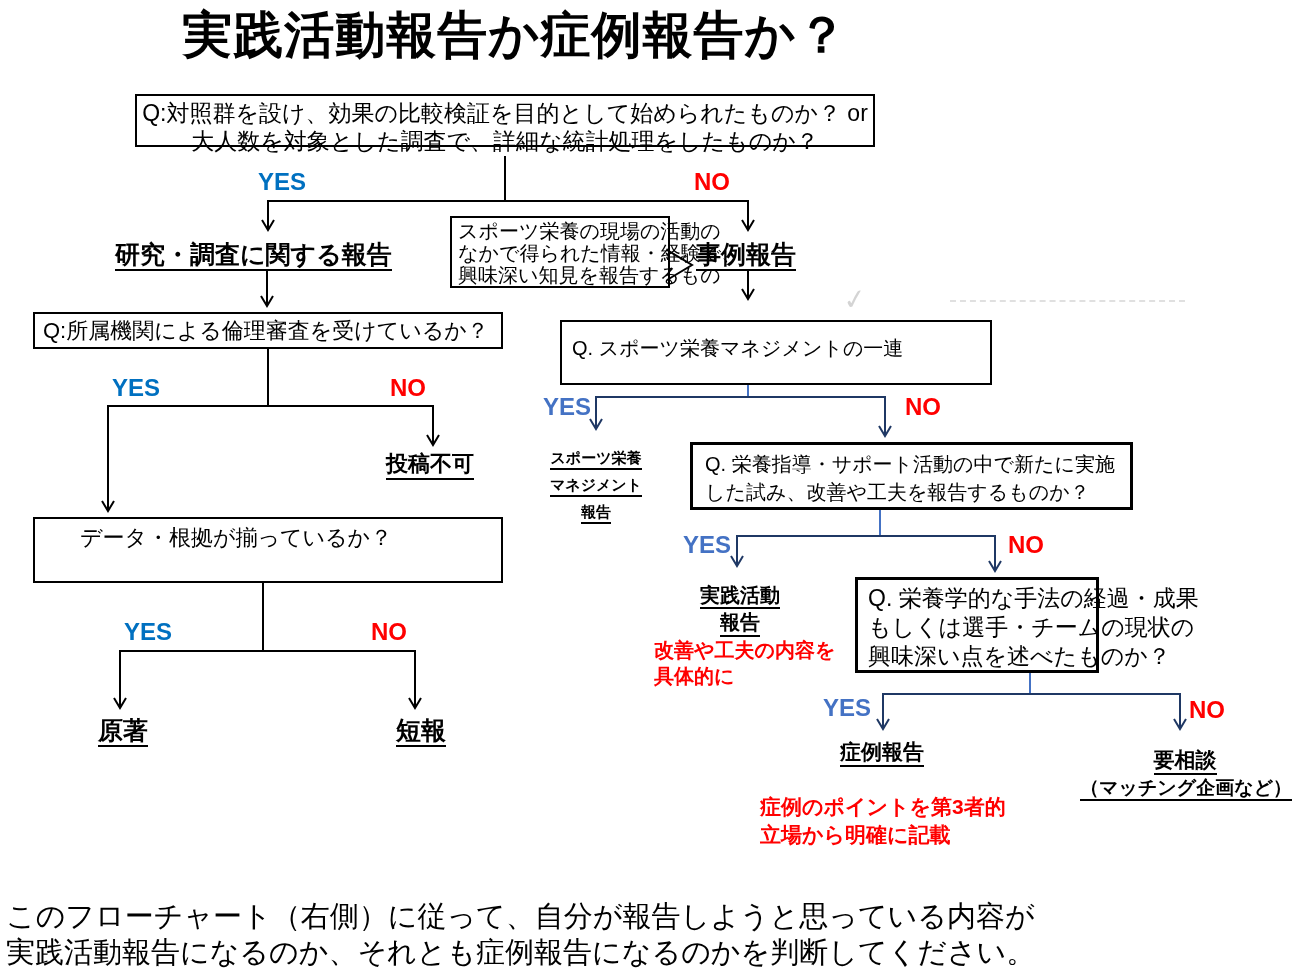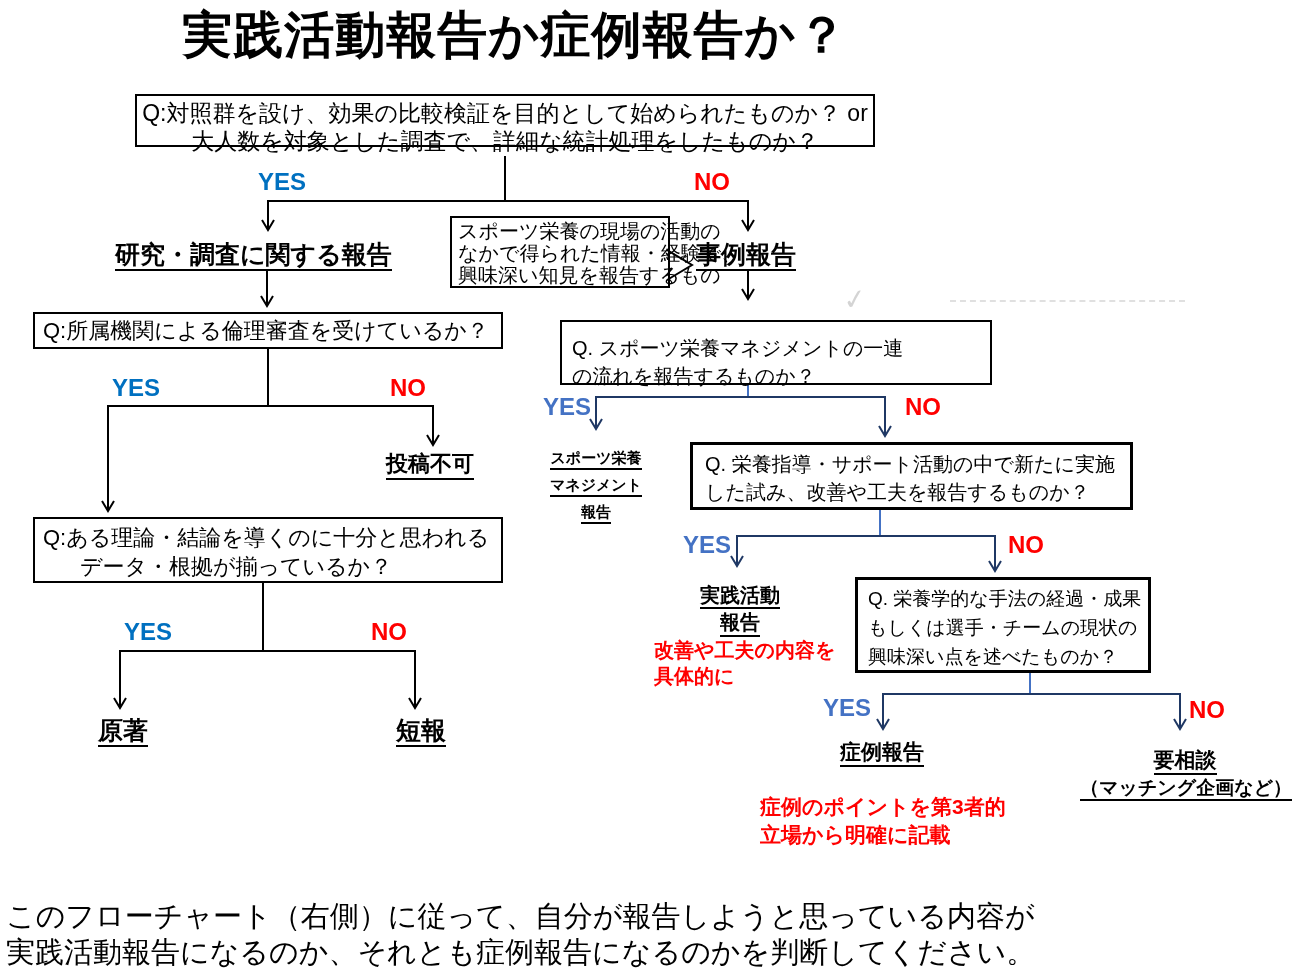--- a/index.html
+++ b/index.html
@@ -100,21 +100,20 @@
   </div>
 
   <div class="abs yn yes-l" style="left:112px;top:374px;">YES</div>
   <div class="abs yn no" style="left:390px;top:374px;">NO</div>
 
   <div class="abs result" style="left:386px;top:451px;font-size:22px;">
     <span class="u">投稿不可</span>
   </div>
 
   <div class="abs qbox" style="left:33px;top:517px;width:470px;height:66px;font-size:22px;line-height:29px;padding-top:4px;">
-    <div style="padding-left:8px;">Q:ある理論・結論を導くのに十分と思われる</div>
     <div style="padding-left:45px;">データ・根拠が揃っているか？</div>
   </div>
 
   <div class="abs yn yes-l" style="left:124px;top:618px;">YES</div>
   <div class="abs yn no" style="left:371px;top:618px;">NO</div>
 
   <div class="abs result" style="left:98px;top:716px;font-size:25px;">
     <span class="u">原著</span>
   </div>
   <div class="abs result" style="left:396px;top:716px;font-size:25px;">
@@ -129,21 +128,20 @@
   <svg class="abs pointer" style="left:666px;top:244px;" width="30" height="42">
     <path d="M1,6 L26,21 L1,36" fill="#ffffff" stroke="#000000" stroke-width="2"></path>
   </svg>
 
   <div class="abs result" style="left:696px;top:240px;font-size:25px;">
     <span class="u">事例報告</span>
   </div>
 
   <div class="abs qbox" style="left:560px;top:320px;width:432px;height:65px;font-size:20px;line-height:28px;padding:12px 0 0 10px;border-width:2.5px;">
     <div>Q. スポーツ栄養マネジメントの一連</div>
-    <div>の流れを報告するものか？</div>
   </div>
 
   <div class="abs yn yes-r" style="left:543px;top:393px;">YES</div>
   <div class="abs yn no" style="left:905px;top:393px;">NO</div>
 
   <div class="abs result center" style="left:536px;top:444px;width:120px;font-size:15px;line-height:27px;">
     <div><span class="u">スポーツ栄養</span></div>
     <div><span class="u">マネジメント</span></div>
     <div><span class="u">報告</span></div>
   </div>
@@ -159,21 +157,21 @@
   <div class="abs result center" style="left:692px;top:582px;width:96px;font-size:20px;line-height:26px;">
     <div><span class="u">実践活動</span></div>
     <div><span class="u">報告</span></div>
   </div>
 
   <div class="abs note" style="left:654px;top:637px;font-size:20px;line-height:26px;">
     <div>改善や工夫の内容を</div>
     <div>具体的に</div>
   </div>
 
-  <div class="abs qbox thick" style="left:855px;top:577px;width:296px;height:96px;font-size:19px;line-height:29px;padding:4px 0 0 10px;">
+  <div class="abs qbox thick" style="left:855px;top:577px;width:244px;height:96px;font-size:23px;line-height:29px;padding:4px 0 0 10px;">
     <div>Q. 栄養学的な手法の経過・成果</div>
     <div>もしくは選手・チームの現状の</div>
     <div>興味深い点を述べたものか？</div>
   </div>
 
   <div class="abs yn yes-r" style="left:823px;top:694px;">YES</div>
   <div class="abs yn no" style="left:1189px;top:696px;">NO</div>
 
   <div class="abs result" style="left:840px;top:740px;font-size:21px;">
     <span class="u">症例報告</span>

